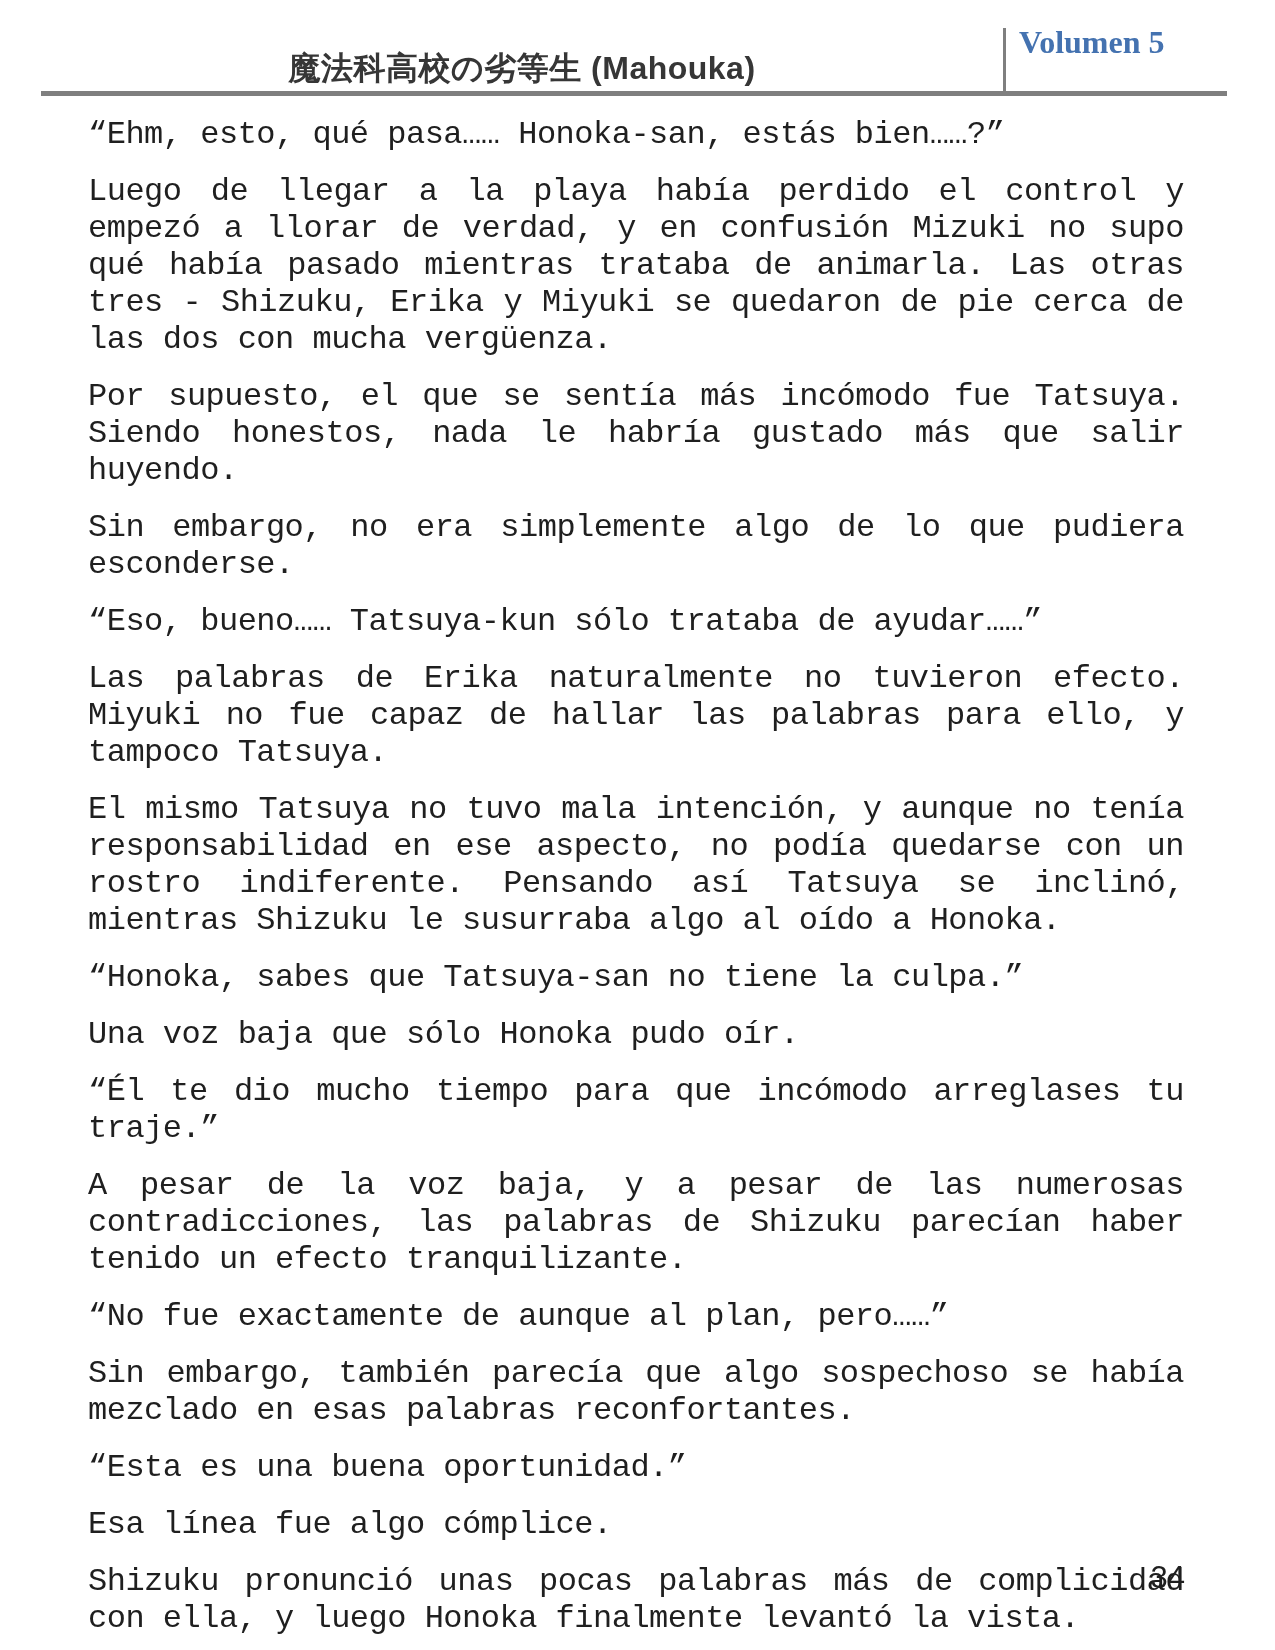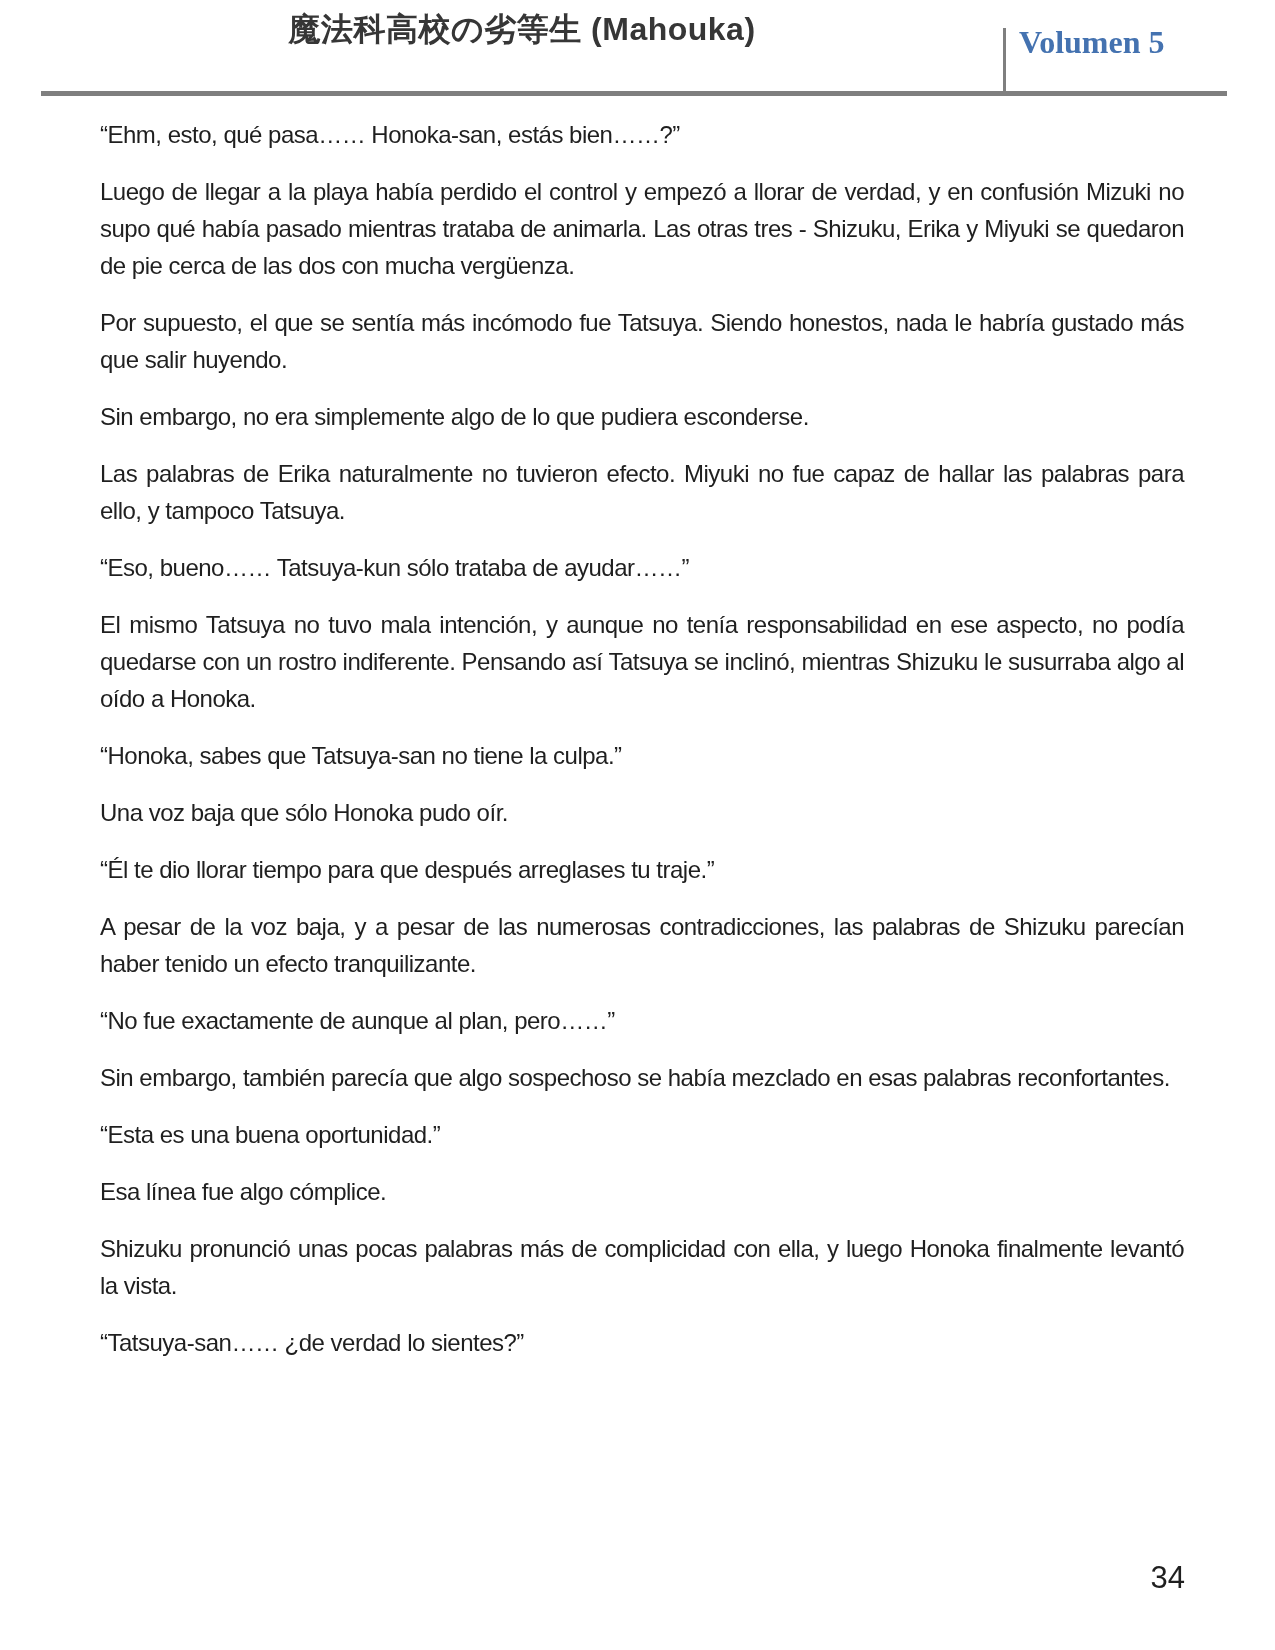--- a/index.html
+++ b/index.html
@@ -24,21 +24,21 @@
     height: 91px;
     border-bottom: 5px solid #7f7f7f;
   }
   .header-title-area {
     position: absolute;
     left: 0;
     top: 0;
     width: 962px;
     height: 91px;
     display: flex;
-    align-items: flex-start;
+    align-items: flex-end;
     justify-content: center;
   }
   .page-title {
     font-size: 32px;
     font-weight: bold;
     color: #363636;
     letter-spacing: 0.5px;
     white-space: nowrap;
     padding-top: 8px;
   }
@@ -62,25 +62,26 @@
   }
   
   .content {
     position: absolute;
     left: 88px;
     top: 116px;
     width: 1096px;
     color: #1f1f1f;
   }
   .content p {
-    margin: 0 0 20px 12px;
-    font-size: 24px;
+    margin: 0 0 20px 0;
+    font-size: 32px;
     line-height: 37px;
     letter-spacing: -0.5px;
     text-align: justify;
+    font-family: Liberation Mono, monospace;
   }
   
   .page-number {
     position: absolute;
     right: 90px;
     top: 1560px;
     font-size: 31px;
     color: #1f1f1f;
   }
 </style>
@@ -95,26 +96,26 @@
     </div>
     <div class="header-divider"></div>
     <span class="volume-label">Volumen 5</span>
   </div>
 
   <div class="content">
     <p>“Ehm, esto, qué pasa…… Honoka-san, estás bien……?”</p>
     <p>Luego de llegar a la playa había perdido el control y empezó a llorar de verdad, y en confusión Mizuki no supo qué había pasado mientras trataba de animarla. Las otras tres - Shizuku, Erika y Miyuki se quedaron de pie cerca de las dos con mucha vergüenza.</p>
     <p>Por supuesto, el que se sentía más incómodo fue Tatsuya. Siendo honestos, nada le habría gustado más que salir huyendo.</p>
     <p>Sin embargo, no era simplemente algo de lo que pudiera esconderse.</p>
+    <p>“Eso, bueno…… Tatsuya-kun sólo trataba de ayudar……”</p>
     <p>Las palabras de Erika naturalmente no tuvieron efecto. Miyuki no fue capaz de hallar las palabras para ello, y tampoco Tatsuya.</p>
-    <p>“Eso, bueno…… Tatsuya-kun sólo trataba de ayudar……”</p>
     <p>El mismo Tatsuya no tuvo mala intención, y aunque no tenía responsabilidad en ese aspecto, no podía quedarse con un rostro indiferente. Pensando así Tatsuya se inclinó, mientras Shizuku le susurraba algo al oído a Honoka.</p>
     <p>“Honoka, sabes que Tatsuya-san no tiene la culpa.”</p>
     <p>Una voz baja que sólo Honoka pudo oír.</p>
-    <p>“Él te dio llorar tiempo para que después arreglases tu traje.”</p>
+    <p>“Él te dio mucho tiempo para que incómodo arreglases tu traje.”</p>
     <p>A pesar de la voz baja, y a pesar de las numerosas contradicciones, las palabras de Shizuku parecían haber tenido un efecto tranquilizante.</p>
     <p>“No fue exactamente de aunque al plan, pero……”</p>
     <p>Sin embargo, también parecía que algo sospechoso se había mezclado en esas palabras reconfortantes.</p>
     <p>“Esta es una buena oportunidad.”</p>
     <p>Esa línea fue algo cómplice.</p>
     <p>Shizuku pronunció unas pocas palabras más de complicidad con ella, y luego Honoka finalmente levantó la vista.</p>
     <p>“Tatsuya-san…… ¿de verdad lo sientes?”</p>
   </div>
 
   <div class="page-number">34</div>

